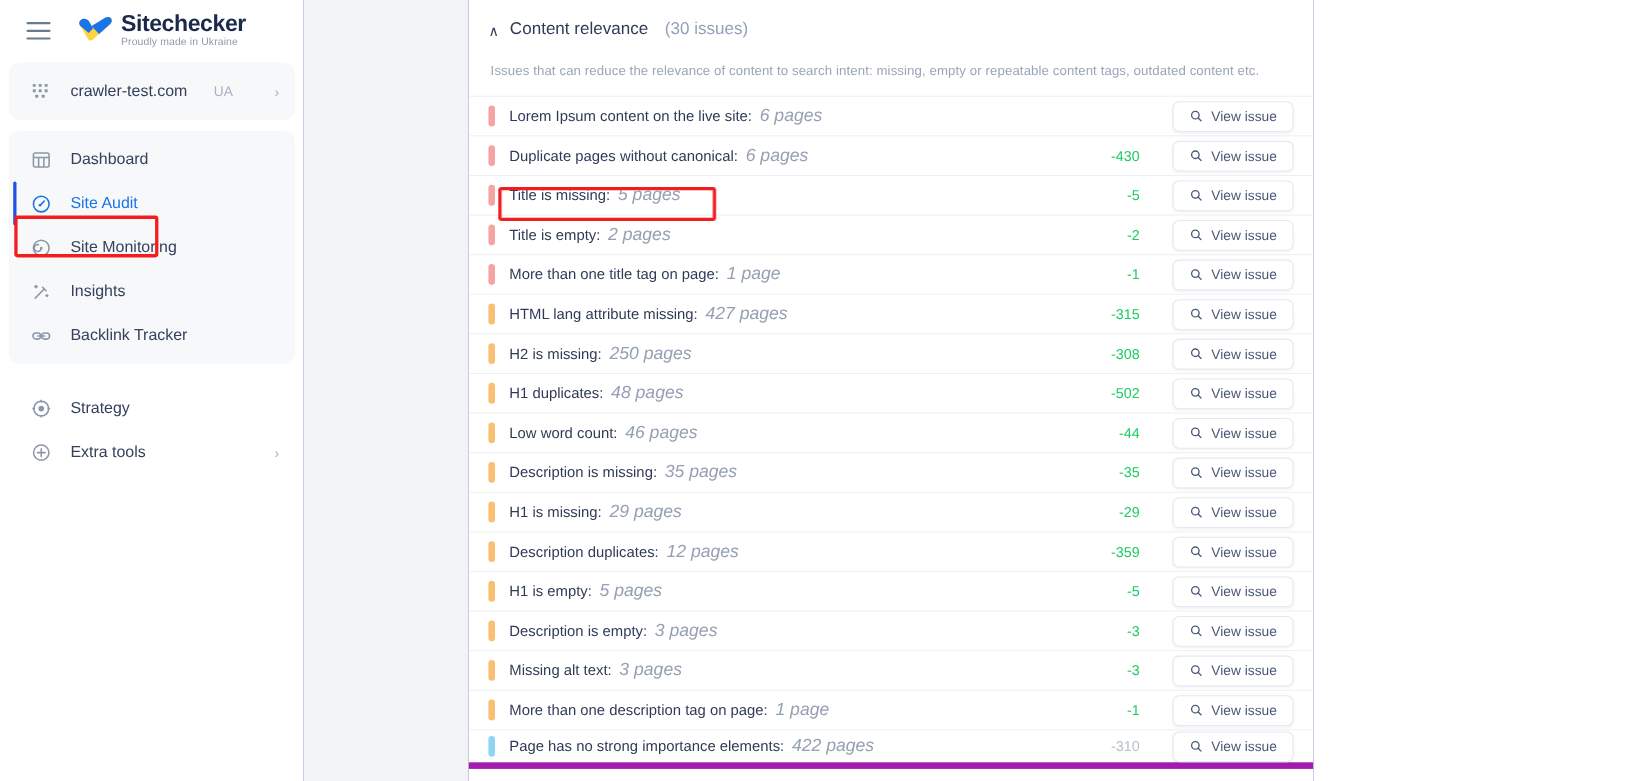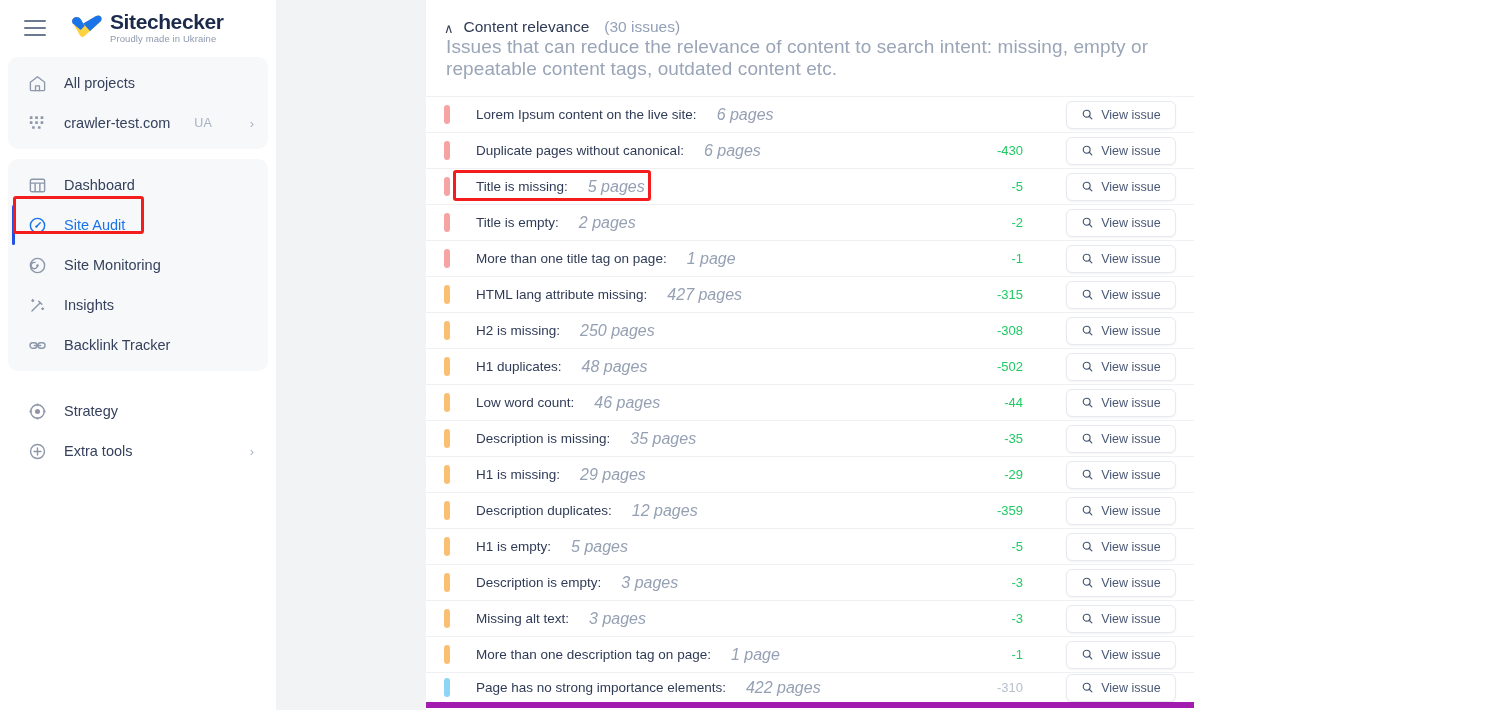--- a/index.html
+++ b/index.html
@@ -81,32 +81,31 @@
     padding: 0;
     position: relative;
     overflow: hidden;
   }
   .panel-head { padding: 18px 20px 0 18px; }
   .panel-title-row { display: flex; align-items: center; gap: 10px; cursor: pointer; }
   .caret { color: #35415c; font-size: 13px; line-height: 1; transform: translateY(1px); }
   .panel-title { font-size: 15.5px; color: #2f3b56; }
   .panel-count { font-size: 15.5px; color: #93a0b8; margin-left: 5px; }
   .panel-desc {
-    font-size: 19px; color: #9aa5b8; padding-left: 2px;
+    font-size: 12px; color: #9aa5b8; margin-top: 21px; padding-left: 2px;
     letter-spacing: 0.1px;
   }
 
   .rows { margin-top: 16px; }
   .row {
     display: flex; align-items: center;
     height: 36px;
     border-top: 1px solid #eef0f4;
     padding: 0 18px 0 18px;
     position: relative;
-    gap: 13px;
   }
   .row:last-child { border-bottom: 6px solid #a21caf; }
   .marker { width: 6px; height: 19px; border-radius: 3px; flex: 0 0 6px; }
   .row-label { margin-left: 13px; font-size: 13.5px; color: #2f3b56; white-space: nowrap; }
   .row-pages { margin-left: 7px; font-size: 16px; color: #95a0b3; white-space: nowrap; font-style: italic; }
   .row-delta {
     margin-left: auto; font-size: 13px; color: #1ecb63;
     white-space: nowrap; padding-right: 30px;
   }
   .row-delta.muted { color: #b8bfcb; }
@@ -147,29 +146,20 @@
           </svg>
         </span>
         <span class="brand-txt">
           <span class="brand-name">Sitechecker</span>
           <span class="brand-sub">Proudly made in Ukraine</span>
         </span>
       </div>
     </div>
 
     <div class="sb-group g1">
-      <div class="sb-item">
-        <span class="ico">
-          <svg viewBox="0 0 24 24" width="19" height="19" fill="none" stroke="currentColor" stroke-width="1.7" stroke-linecap="round" stroke-linejoin="round">
-            <path d="M3 10.5 12 3.5 21 10.5 V20 a1 1 0 0 1-1 1 H4 a1 1 0 0 1-1-1 Z"></path>
-            <path d="M9.5 21 v-6 h5 v6"></path>
-          </svg>
-        </span>
-        <span class="lbl">All projects</span>
-      </div>
       <div class="sb-item">
         <span class="ico">
           <svg viewBox="0 0 20 20" width="18" height="18" fill="currentColor">
             <rect x="2" y="2.5" width="3" height="3" rx="0.6"></rect>
               <rect x="8" y="2.5" width="3" height="3" rx="0.6"></rect>
               <rect x="14" y="2.5" width="3" height="3" rx="0.6"></rect>
             <rect x="2" y="8" width="3" height="3" rx="0.6"></rect>
               <rect x="8" y="8" width="3" height="3" rx="0.6"></rect>
               <rect x="14" y="8" width="3" height="3" rx="0.6"></rect>
             <rect x="4.5" y="13.5" width="3" height="3" rx="0.6"></rect>

